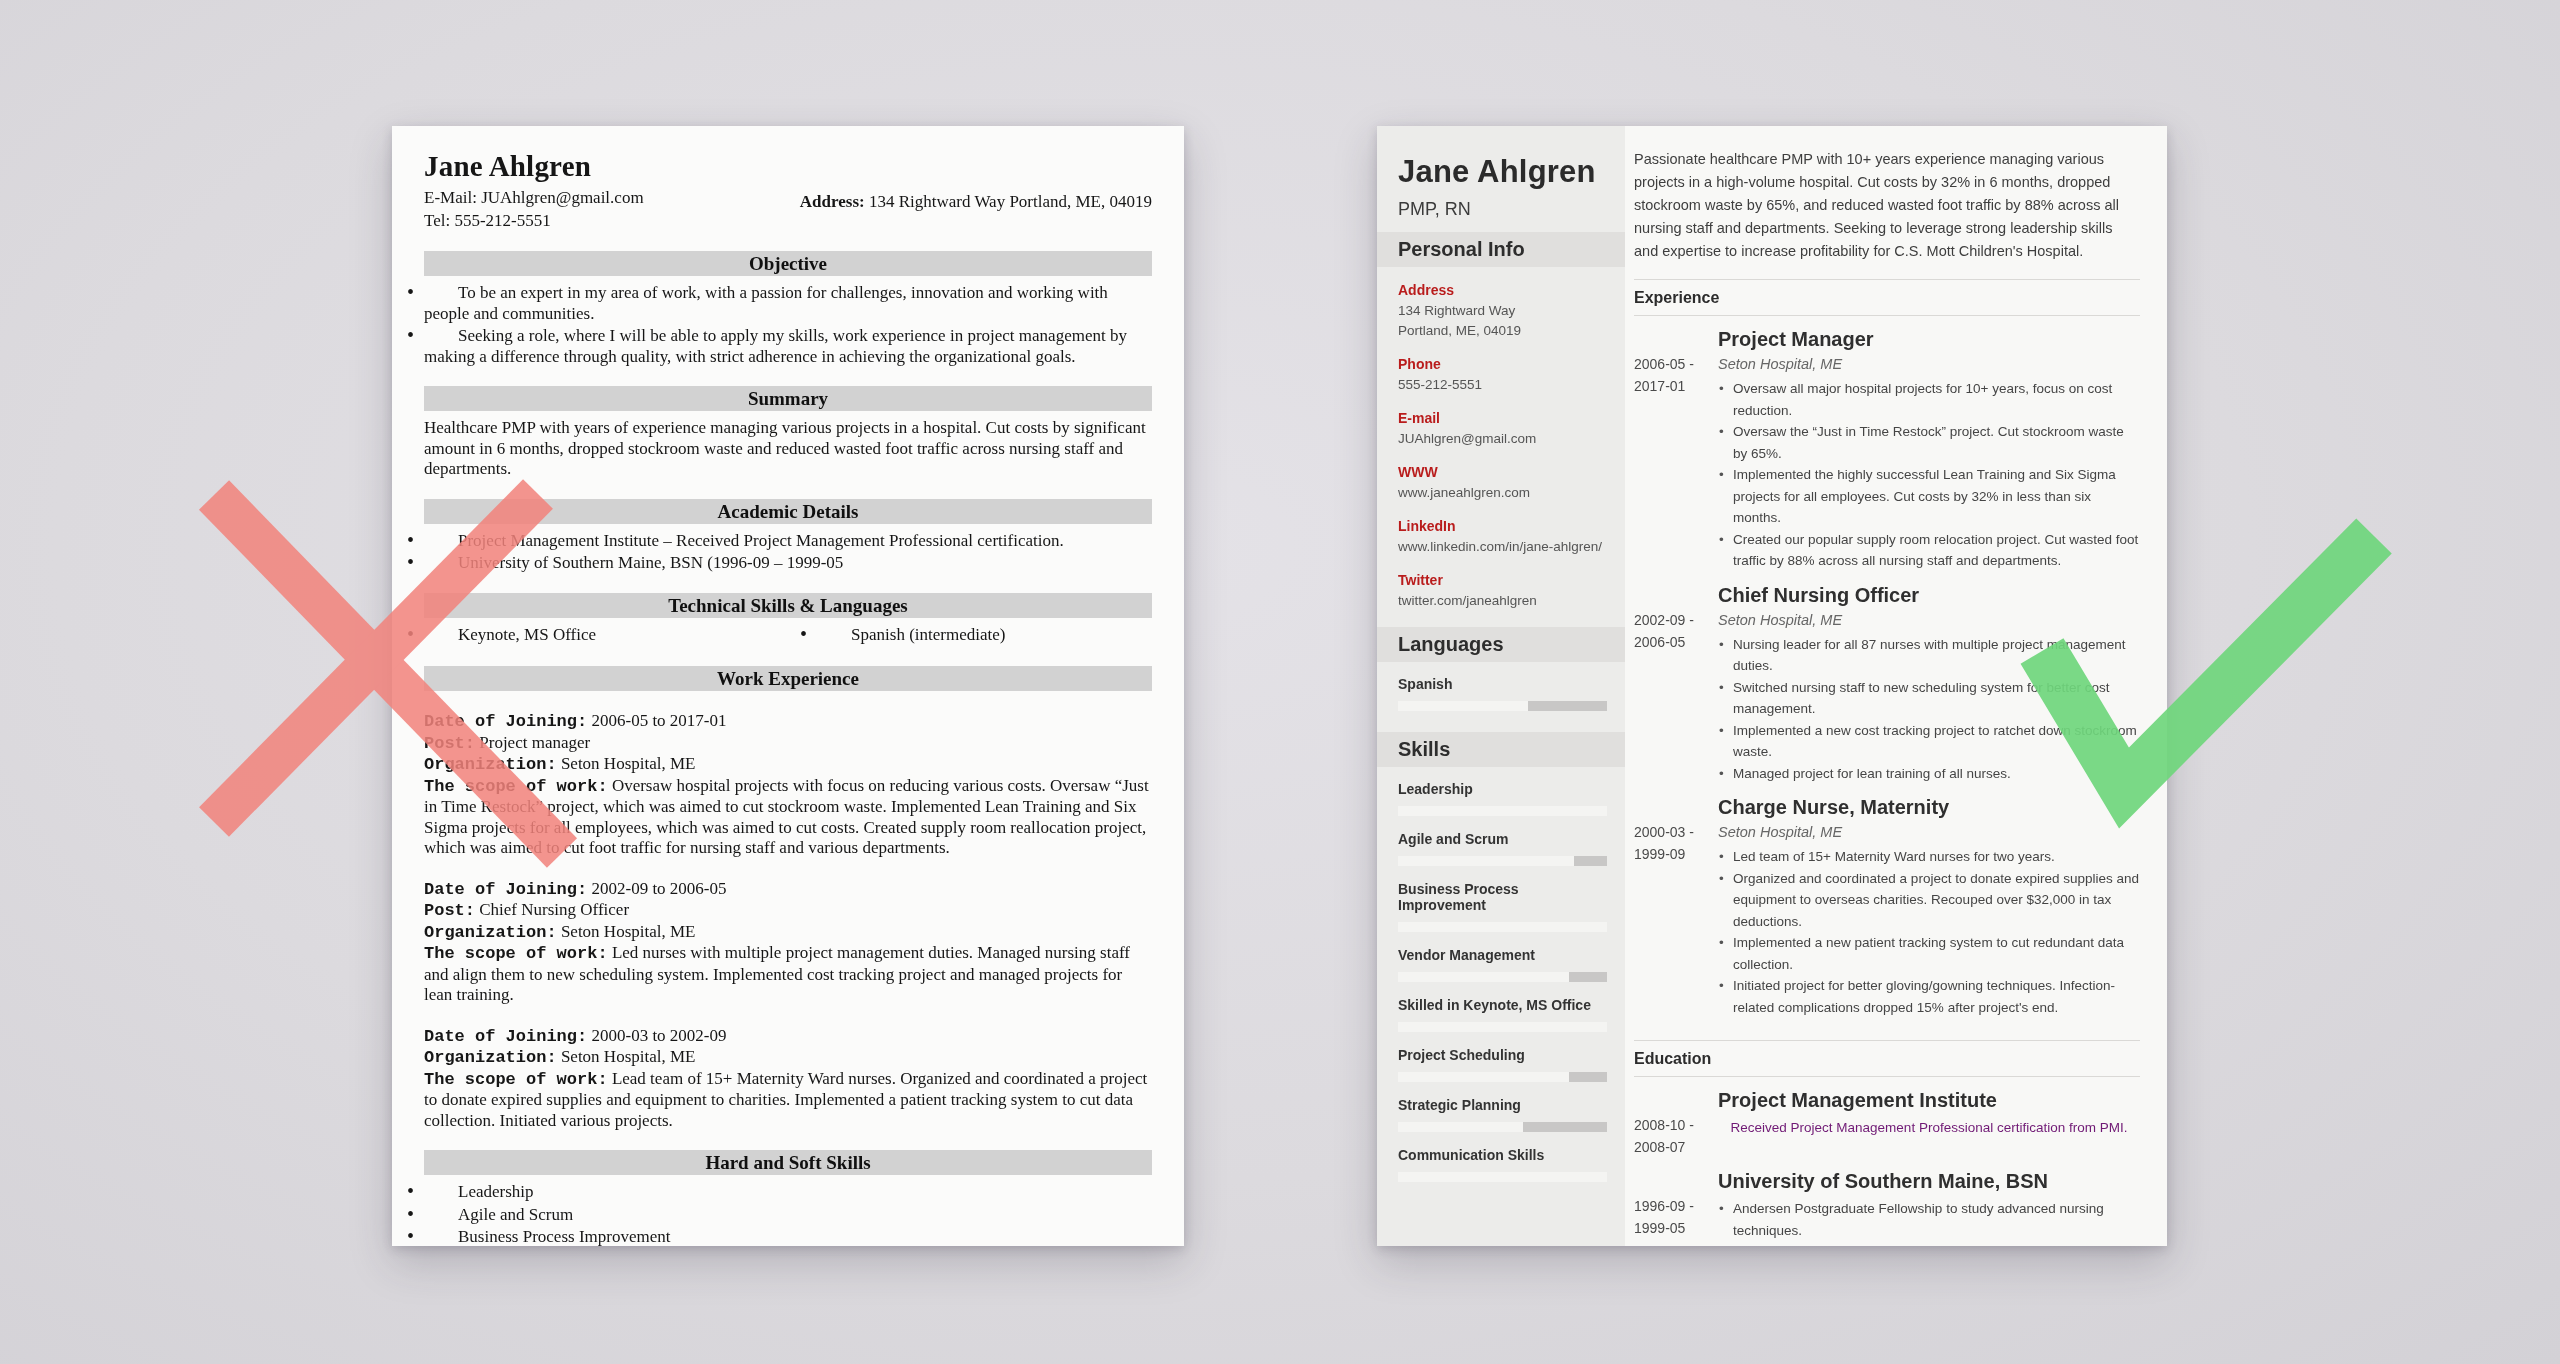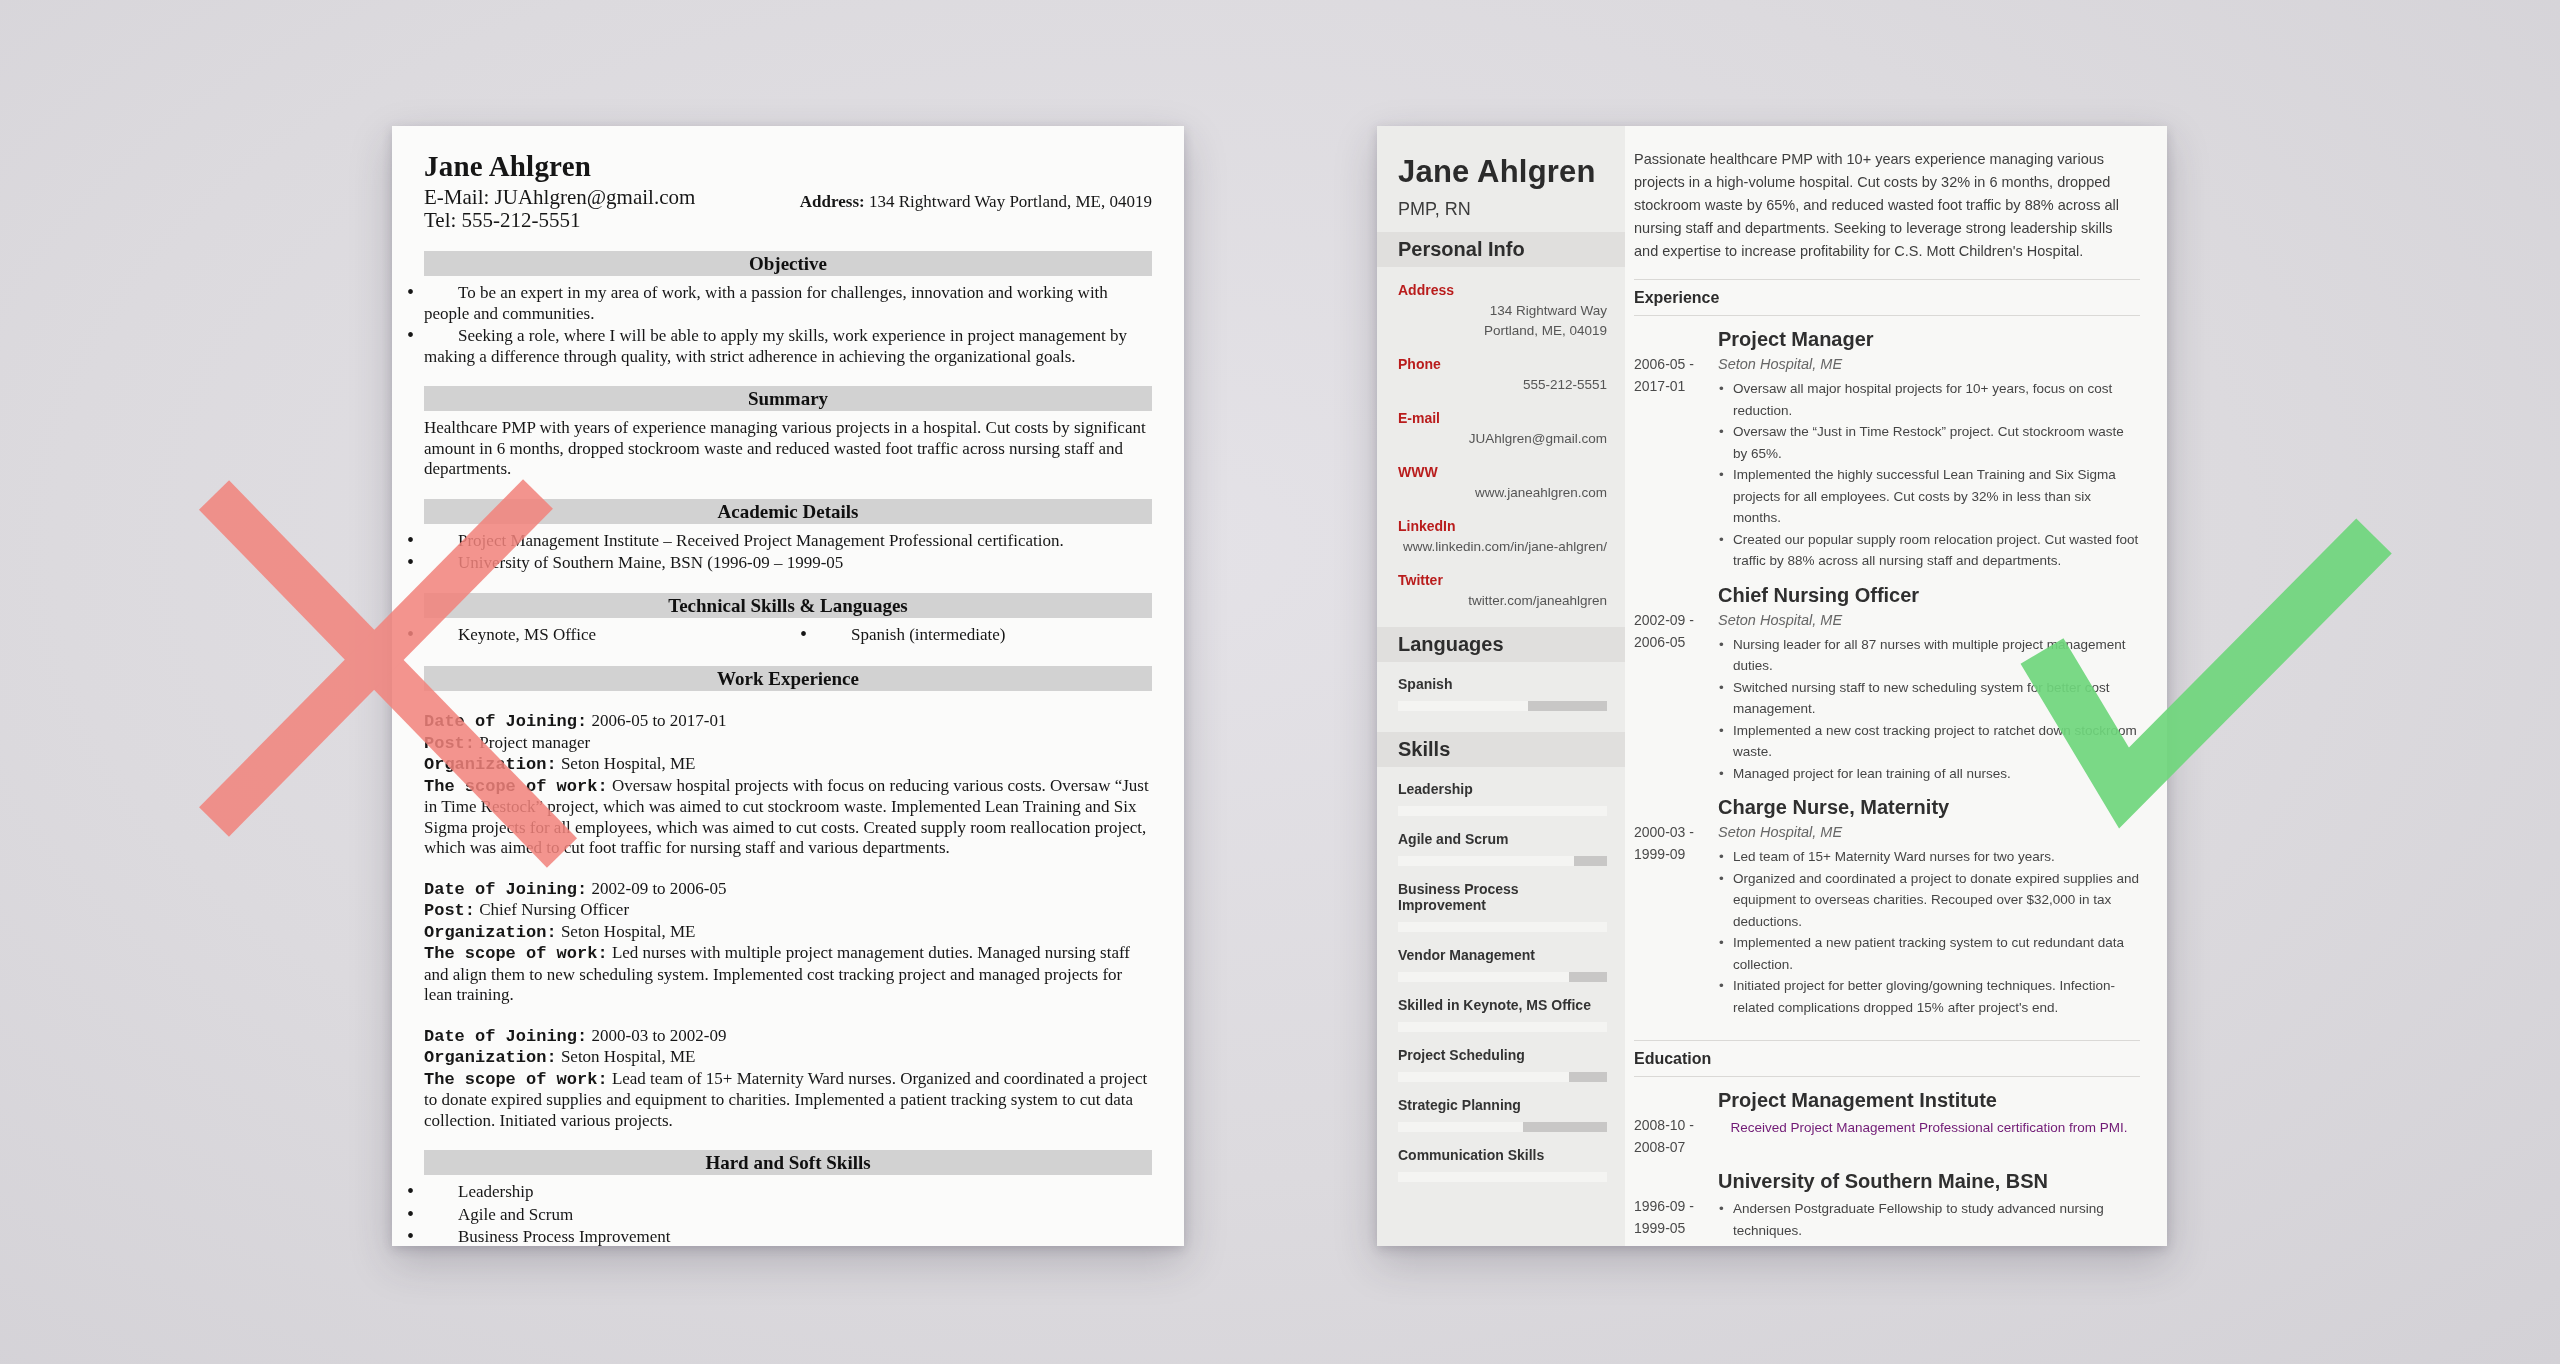--- a/index.html
+++ b/index.html
@@ -14,21 +14,21 @@
 
   
   .paper{position:absolute;top:126px;height:1120px;box-shadow:0 16px 40px rgba(45,40,60,.22),0 3px 10px rgba(45,40,60,.18);}
   .left-paper{left:392px;width:792px;background:#fbfbfa;overflow:hidden;}
   .right-paper{left:1377px;width:790px;background:#f8f8f6;overflow:hidden;}
 
   
   .left-paper{font-family:"Liberation Serif",serif;color:#161616;}
   .lpad{padding:24px 32px;position:relative;}
   .lname{font-size:29px;font-weight:700;margin:0 0 3px;letter-spacing:.2px;}
-  .lcontact{font-size:21px;line-height:23px;}
+  .lcontact{font-size:17px;line-height:23px;}
   .laddr{position:absolute;top:64px;right:32px;font-size:17px;line-height:23px;}
   .lbar{background:#d2d2d2;text-align:center;font-size:19px;font-weight:700;line-height:25px;height:25px;margin:19px 0 7px;color:#101010;}
   .lbody{font-size:17px;line-height:20.5px;}
   .lbul{list-style:none;margin:0;padding:0;}
   .lli{position:relative;text-indent:34px;line-height:20.5px;margin:0 0 2px;}
   .lli::before{content:"\2022";position:absolute;left:-17px;top:-1px;text-indent:0;font-size:20px;}
   .lpara{margin:0;line-height:20.5px;}
   .ltech{display:flex;}
   .ltech .lli{width:46%;}
   .ltech .lli + .lli{margin-left:8%;}
@@ -39,21 +39,21 @@
   
   .sidebar{position:absolute;left:0;top:0;bottom:0;width:248px;background:#ececea;color:#2c2c2c;}
   .sb-pad{padding:0 18px 0 21px;}
   .rname{font-size:31px;font-weight:700;margin:28px 0 0;color:#2b2b2b;letter-spacing:.2px;}
   .rtitle{font-size:18px;color:#3b3b3b;margin-top:9px;}
   .sband{background:#e0dfdd;padding:6px 18px 6px 21px;font-size:20px;font-weight:700;color:#2d2d2d;}
   .sband.first{margin-top:12px;}
   .contacts{padding:12px 18px 4px 21px;}
   .contact{margin-bottom:12px;}
   .clabel{font-size:14px;font-weight:700;line-height:22px;color:#b91c1c;}
-  .cvalue{font-size:13.5px;line-height:20px;color:#555;text-align:right;}
+  .cvalue{font-size:13.5px;line-height:20px;color:#555;}
   .skill-list{padding:12px 18px 6px 21px;}
   .skill{margin-bottom:15px;}
   .sklabel{font-size:14px;font-weight:700;color:#333;margin-bottom:9px;}
   .skbar{height:10px;background:#c8c7c6;}
   .skfill{height:10px;background:#f4f4f2;}
   .sband + .skill-list{padding-top:14px;}
 
   .rmain{position:absolute;left:248px;right:0;top:0;bottom:0;padding:22px 27px 0 9px;color:#454545;}
   .rsummary{font-size:14.5px;line-height:23px;color:#3e3e3e;margin:0 0 16px;}
   .msection{border-top:1px solid #dad9d6;}

